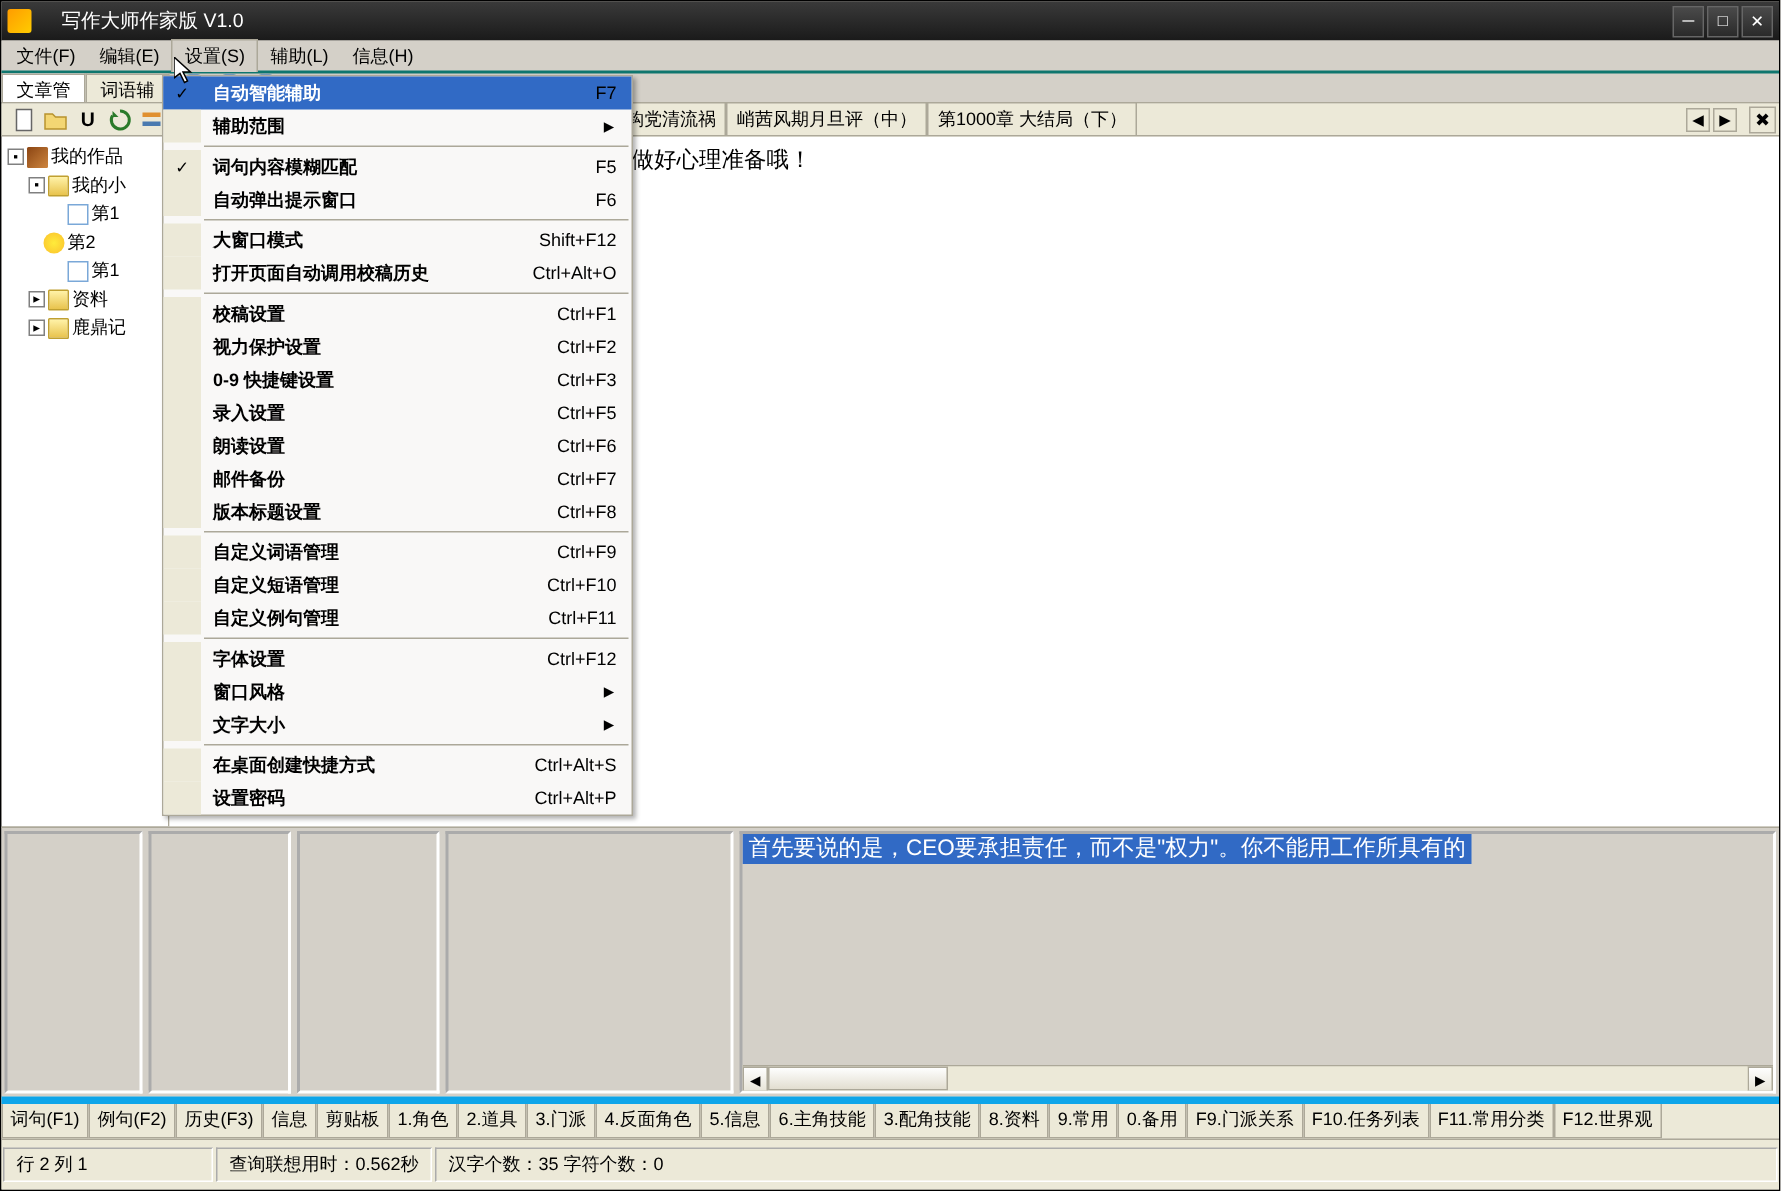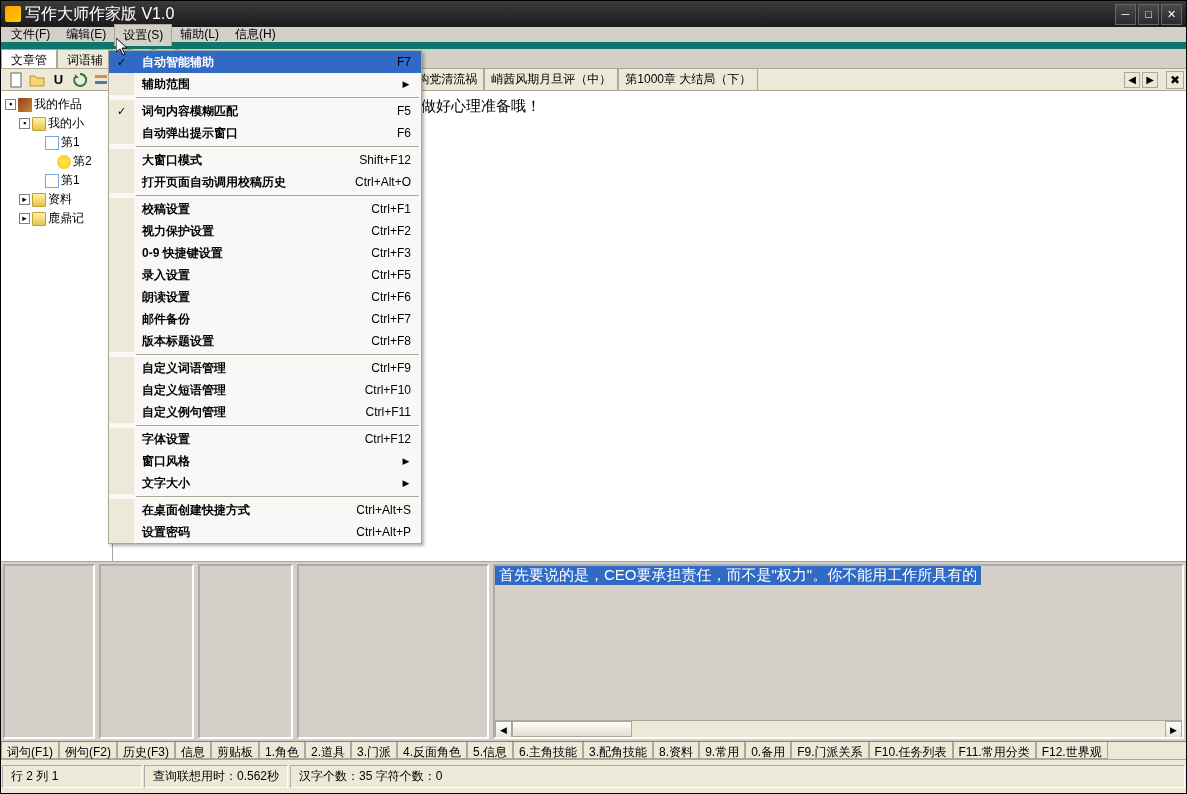--- a/index.html
+++ b/index.html
@@ -1,25 +1,25 @@
 <!DOCTYPE html>
 <html><head>
 <meta charset="utf-8">
 <style>
 * { margin: 0; padding: 0; box-sizing: border-box; font-family: "SimSun", "宋体", sans-serif; font-size: 12px; }
 body { background: #d4d0c8; overflow: hidden; }
 .window { width: 1187px; height: 794px; border: 1px solid #000; display: flex; flex-direction: column; background: #d4d0c8; }
 
 .titlebar { height: 26px; background: linear-gradient(to bottom, #3a3a3a, #1a1a1a); color: #fff; display: flex; align-items: center; padding: 0 4px; }
 .titlebar-icon { width: 16px; height: 16px; margin-right: 4px; background: linear-gradient(135deg, #ff9c00, #ffcc00); border-radius: 2px; }
-.titlebar-text { flex: 1; font-size: 16px; }
+.titlebar-text { flex: 1; font-size: 13px; margin-left: 16px; }
 .titlebar-btns { display: flex; gap: 2px; }
 .titlebar-btn { width: 21px; height: 21px; background: linear-gradient(to bottom, #4a4a4a, #2a2a2a); border: 1px solid #666; color: #fff; display: flex; align-items: center; justify-content: center; font-size: 11px; cursor: pointer; }
 
-.menubar { height: 22px; background: #d4d0c8; border-bottom: 7px solid #0f766e; display: flex; align-items: center; padding: 0 2px; }
+.menubar { height: 22px; background: #d4d0c8; border-bottom: 2px solid #0f766e; display: flex; align-items: center; padding: 0 2px; }
 .menu-item { padding: 2px 8px; cursor: pointer; }
 .menu-item.active { background: #d4d0c8; border: 1px solid #aca899; border-bottom: none; }
 
 .toprow { display: flex; height: 20px; border-bottom: 1px solid #aca899; }
 .left-tabs { display: flex; width: 112px; }
 .left-tab { flex: 1; border: 1px solid #aca899; border-bottom: none; background: #ece9d8; padding: 2px 4px; text-align: center; cursor: pointer; }
 .left-tab.active { background: #fff; }
 .tb-left { width: 112px; display: flex; align-items: center; gap: 4px; padding: 0 4px; border-right: 1px solid #aca899; height: 100%; }
 .tb-icon { width: 18px; height: 18px; cursor: pointer; display: flex; align-items: center; justify-content: center; }
 .nav-btn { width: 20px; height: 20px; border: 1px solid #7b9ebd; border-radius: 10px; background: linear-gradient(to bottom, #fefefe, #c9dcf0); display: flex; align-items: center; justify-content: center; cursor: pointer; color: #2a5a8a; }
@@ -62,21 +62,21 @@
 .bp-small { width: 92px; }
 .bp-mid { width: 95px; }
 .bp-mid2 { width: 192px; }
 .bp-large { flex: 1; position: relative; }
 .bp-large-text { background: #316ac5; color: #fff; padding: 2px 4px; font-size: 15px; display: inline; }
 .bp-scroll { position: absolute; bottom: 0; left: 0; right: 0; height: 17px; background: #ece9d8; border-top: 1px solid #aca899; display: flex; }
 .bp-sb-btn { width: 17px; height: 17px; background: linear-gradient(to bottom, #fefefe, #e8e5d8); border: 1px solid #aca899; display: flex; align-items: center; justify-content: center; font-size: 9px; }
 .bp-sb-track { flex: 1; background: #ece9d8; position: relative; }
 .bp-sb-thumb { position: absolute; left: 0; width: 120px; height: 100%; background: linear-gradient(to bottom, #fefefe, #e2ded0); border: 1px solid #aca899; }
 
-.bottom-tabs { height: 18px; display: flex; border-top: 1px solid #0ea5e9; background: #ece9d8; overflow: hidden; }
+.bottom-tabs { height: 28px; display: flex; border-top: 5px solid #0ea5e9; background: #ece9d8; overflow: hidden; }
 .btab { border: 1px solid #aca899; border-top: none; background: #ece9d8; padding: 2px 5px; cursor: pointer; white-space: nowrap; font-size: 12px; }
 
 .statusbar { height: 34px; display: flex; align-items: center; border-top: 1px solid #aca899; background: #ece9d8; }
 .status-cell { padding: 2px 8px; border: 1px inset #fff; margin: 1px; }
 .status-cell.wide { min-width: 140px; }
 
 .cursor-arrow { position: absolute; left: 116px; top: 38px; z-index: 2000; pointer-events: none; }
 </style>
 </head>
 <body>
@@ -166,21 +166,21 @@
         </div>
         <div class="tree-node" style="padding-left:18px">
           <span class="tree-toggle">▪</span>
           <span class="tree-icon folder-icon"></span>
           <span>我的小</span>
         </div>
         <div class="tree-node" style="padding-left:44px">
           <span class="tree-icon page-icon"></span>
           <span>第1</span>
         </div>
-        <div class="tree-node" style="padding-left:56px">
+        <div class="tree-node" style="padding-left:28px">
           <span class="tree-icon smile-icon"></span>
           <span>第2</span>
         </div>
         <div class="tree-node" style="padding-left:44px">
           <span class="tree-icon page-icon"></span>
           <span>第1</span>
         </div>
         <div class="tree-node" style="padding-left:18px">
           <span class="tree-toggle">▸</span>
           <span class="tree-icon folder-icon"></span>

